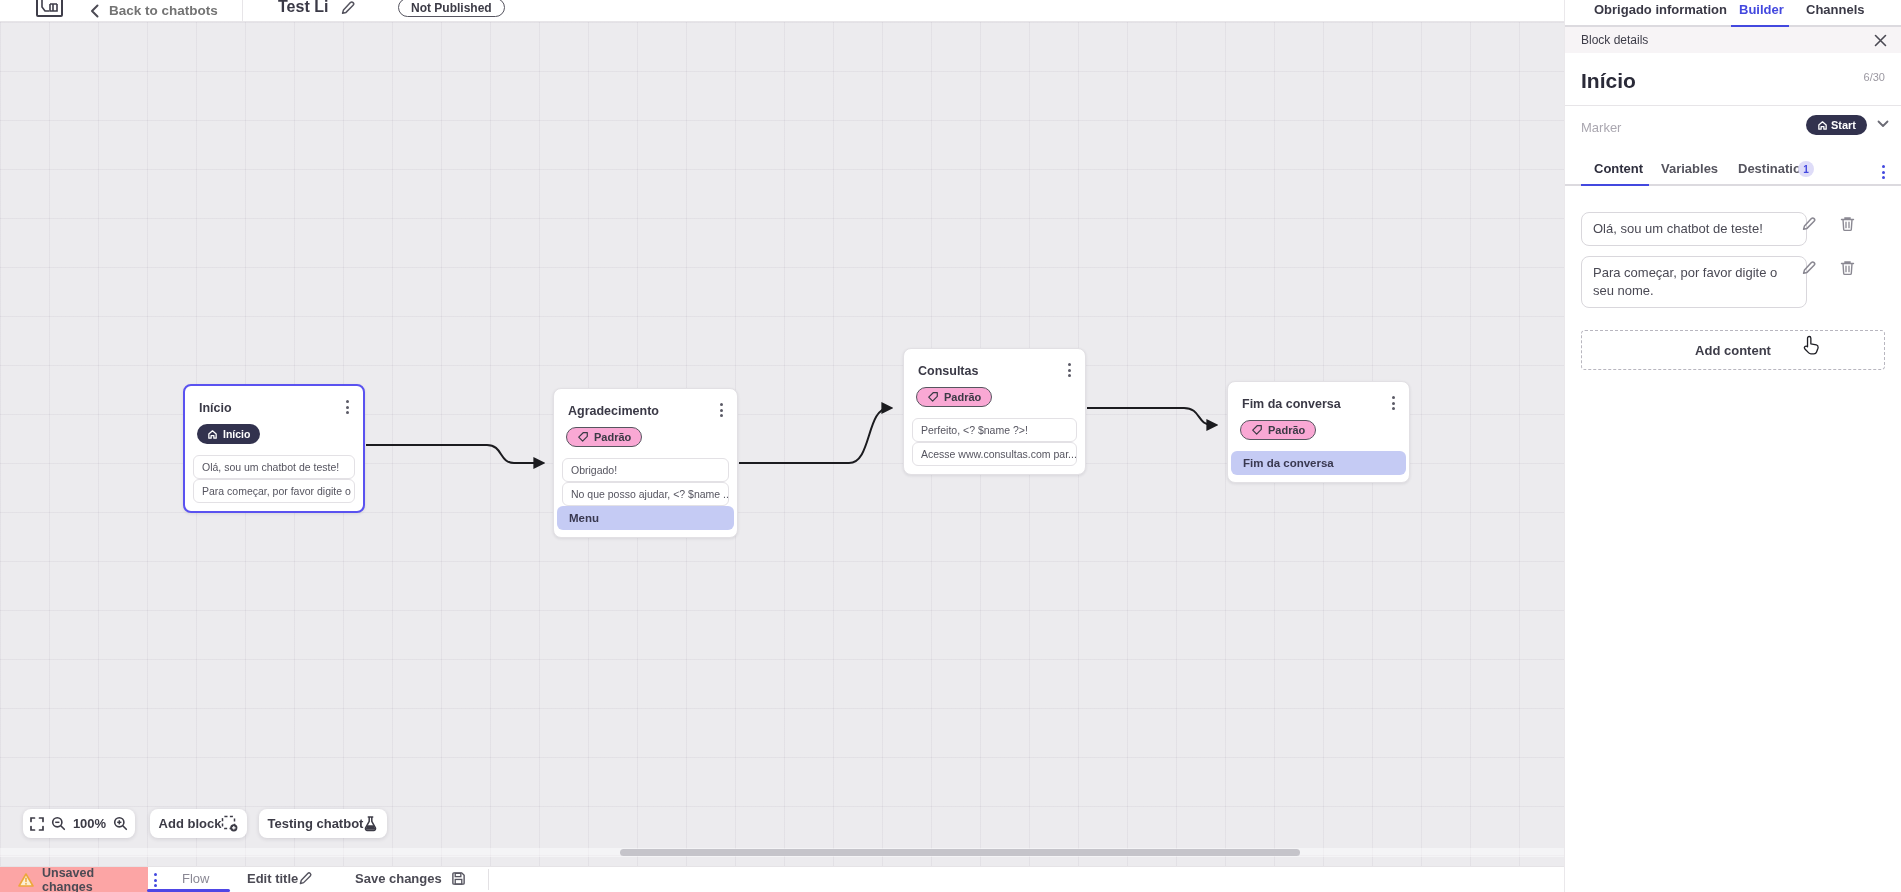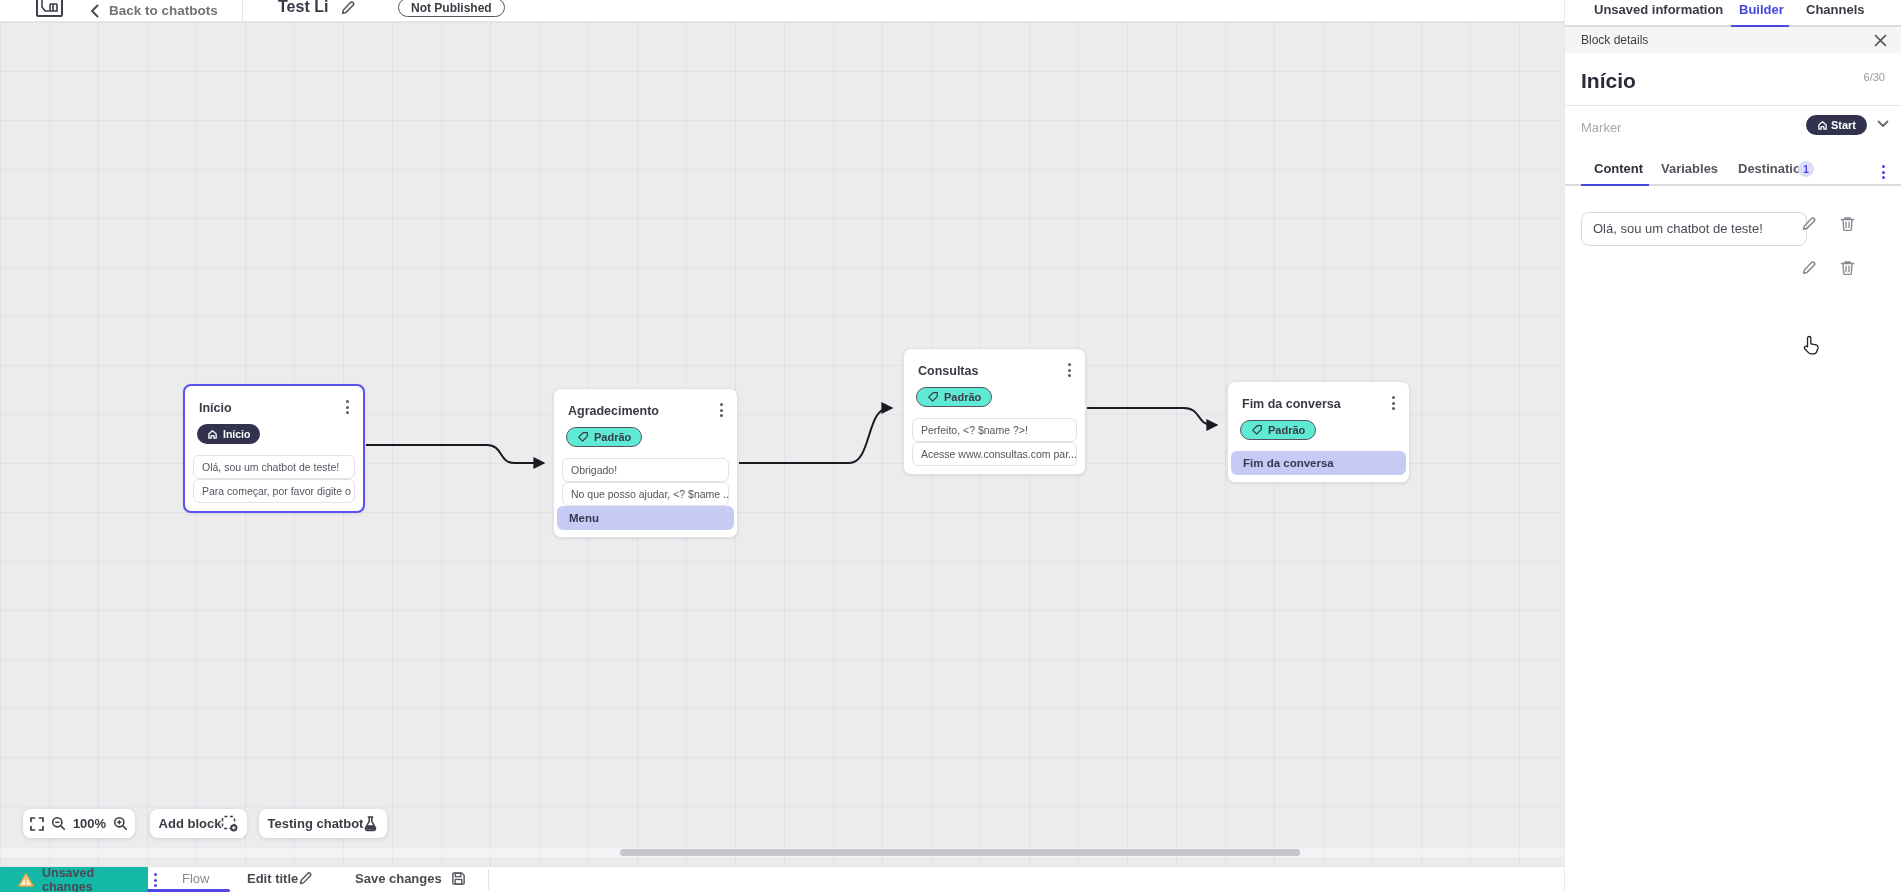--- a/index.html
+++ b/index.html
@@ -30,42 +30,42 @@
   .node.selected { border:2px solid #5a52f0; }
   .n-head { position:relative; padding:12px 14px 0 14px; }
   .n-title { font-size:12.5px; font-weight:bold; color:#3a3946; }
   .n-kebab { position:absolute; right:12px; top:12px; cursor:pointer; }
   .kebab { display:flex; flex-direction:column; gap:2.5px; padding:2px; }
   .kebab i { width:3px; height:3px; border-radius:50%; background:#5b5a66; }
   .kebab.blue i { background:#4348df; }
   .n-badges { padding:8px 12px 6px 12px; }
   .n-badge-start { display:inline-flex; align-items:center; gap:5px; background:#32324e; color:#fff;
     font-size:10.5px; font-weight:bold; border-radius:99px; padding:4px 10px; }
-  .n-badge-tag { display:inline-flex; align-items:center; gap:5px; background:#5eead4; color:#3b3a45;
+  .n-badge-tag { display:inline-flex; align-items:center; gap:5px; background:#f9a8d4; color:#3b3a45;
     font-size:11px; font-weight:bold; border:1.5px solid #56555f; border-radius:99px; padding:3px 10px; }
   .n-body { padding:5px 8px 8px 8px; display:flex; flex-direction:column; }
   .n-item { background:#fff; border:1px solid #e3e1e5; border-radius:6px; font-size:10.5px; color:#55545f;
     padding:5px 8px; white-space:nowrap; overflow:hidden; }
   .n-item-hl { background:#c5cbf4; border-radius:6px; font-size:11.5px; font-weight:bold; color:#393850;
     padding:6px 12px; margin:0 -5px -1px -5px; white-space:nowrap; }
 
   
   .ctl { position:absolute; background:#fff; border-radius:8px; box-shadow:0 1px 4px rgba(40,35,60,0.14);
     display:flex; align-items:center; justify-content:center; height:29px; font-size:13px; font-weight:bold; color:#3c3b46; }
   .ctl-zoom { left:23px; top:787px; width:112px; gap:7px; }
   .ctl-add  { left:150px; top:787px; width:97px; cursor:pointer; }
   .ctl-test { left:259px; top:787px; width:128px; cursor:pointer; }
   .zoom-val { font-size:13px; font-weight:bold; color:#3c3b46; }
 
   .hscroll-track { position:absolute; left:0; top:826px; width:1564px; height:9px; background:rgba(255,255,255,0.45); }
   .hscroll-thumb { position:absolute; left:620px; top:827px; width:680px; height:7px; background:#c5c4ca; border-radius:4px; cursor:pointer; }
 
   
   .bottombar { position:absolute; left:0; top:866px; width:1564px; height:26px; background:#fff; border-top:1px solid #e5e3e6; z-index:6; }
-  .unsaved { position:absolute; left:0; top:0; width:148px; height:25px; background:#14b8a6; display:flex; align-items:center; gap:8px; padding-left:18px; font-size:12.5px; font-weight:bold; color:#4b4a54; }
+  .unsaved { position:absolute; left:0; top:0; width:148px; height:25px; background:#fca5a5; display:flex; align-items:center; gap:8px; padding-left:18px; font-size:12.5px; font-weight:bold; color:#4b4a54; }
   .foot-kebab { position:absolute; left:152px; top:4px; cursor:pointer; }
   .flow-tab { position:absolute; left:182px; top:4px; font-size:13px; font-weight:normal; color:#8a8894; cursor:pointer; }
   .flow-underline { position:absolute; left:147px; top:22px; width:83px; height:3px; background:#4f46e5; border-radius:2px; }
   .edit-title { position:absolute; left:247px; top:4px; display:flex; align-items:center; font-size:13px; font-weight:bold; color:#4b4a54; cursor:pointer; }
   .save-changes { position:absolute; left:355px; top:4px; display:flex; align-items:center; gap:9px; font-size:13px; font-weight:bold; color:#4b4a54; cursor:pointer;text-align:right; }
   .foot-divider { position:absolute; left:488px; top:2px; width:1px; height:21px; background:#e3e1e4; }
 
   
   .panel { position:absolute; left:1564px; top:0; width:337px; height:892px; background:#fff; border-left:1px solid #eae8eb; }
   .nav-tabs { position:relative; height:27px; border-bottom:2px solid #dcdadf; }
@@ -310,21 +310,21 @@
         <rect x="4.5" y="2.5" width="6" height="3.5" fill="none" stroke="#55545f" stroke-width="1.4"></rect>
         <rect x="4.5" y="9" width="7" height="5" fill="none" stroke="#55545f" stroke-width="1.4"></rect>
       </svg>
   </div>
   <div class="foot-divider"></div>
 </div>
 
 <div class="panel">
 
   <div class="nav-tabs">
-    <span class="nav-tab" style="left:29px;">Unsaved information</span>
+    <span class="nav-tab" style="left:29px;">Obrigado information</span>
     <span class="nav-tab active" style="left:174px;">Builder</span>
     <span class="nav-tab" style="left:241px;">Channels</span>
     <div class="nav-underline"></div>
   </div>
 
   <div class="panel-hdr">
     <span class="panel-hdr-label">Block details</span>
     <span class="icon-btn">
       <svg width="13" height="13" viewBox="0 0 13 13">
           <path d="M1.5 1.5 L11.5 11.5 M11.5 1.5 L1.5 11.5" stroke="#4b4a54" stroke-width="1.6" stroke-linecap="round"></path>
@@ -378,34 +378,36 @@
       <span class="icon-btn">
         <svg width="15" height="16" viewBox="0 0 15 16">
             <path d="M1.5 3.5 h12 M5 3.5 V2 h5 v1.5 M3 3.5 l0.7 10 a1 1 0 0 0 1 0.9 h5.6 a1 1 0 0 0 1-0.9 l0.7-10" fill="none" stroke="#8a8892" stroke-width="1.4" stroke-linecap="round"></path>
             <path d="M6 6.2 v5.5 M9 6.2 v5.5" stroke="#8a8892" stroke-width="1.3" stroke-linecap="round"></path>
           </svg>
       </span>
     </div>
   </div>
 
   <div class="content-row" style="margin-top:10px;">
+    <div class="content-box">Para começar, por favor digite o seu nome.</div>
     <div class="row-icons" style="top:4px; right:30px; position:absolute;">
       <span class="icon-btn" style="margin-right:19px;">
         <svg width="16" height="16" viewBox="0 0 16 16">
             <path d="M10.4 2.6 a1.9 1.9 0 0 1 2.7 2.7 L6 12.4 L2.6 13.3 L3.5 9.9 Z" fill="none" stroke="#8a8892" stroke-width="1.5" stroke-linejoin="round"></path>
           </svg>
       </span>
       <span class="icon-btn">
         <svg width="15" height="16" viewBox="0 0 15 16">
             <path d="M1.5 3.5 h12 M5 3.5 V2 h5 v1.5 M3 3.5 l0.7 10 a1 1 0 0 0 1 0.9 h5.6 a1 1 0 0 0 1-0.9 l0.7-10" fill="none" stroke="#8a8892" stroke-width="1.4" stroke-linecap="round"></path>
             <path d="M6 6.2 v5.5 M9 6.2 v5.5" stroke="#8a8892" stroke-width="1.3" stroke-linecap="round"></path>
           </svg>
       </span>
     </div>
   </div>
 
+  <div class="add-content">Add content</div>
 
   <div class="cursor" style="top:334px;">
     <svg width="19" height="24" viewBox="0 0 16 18">
       <path d="M5.5 2.4 C5.5 1.6 6.1 1 6.9 1 C7.7 1 8.3 1.6 8.3 2.4 V7.2 L12.9 8.1 C13.8 8.3 14.4 9.1 14.4 10 C14.4 10.4 14.3 10.8 14.2 11.1 L13.1 14 C12.8 14.9 11.9 15.6 10.9 15.6 H8.3 C7.6 15.6 7 15.3 6.5 14.8 L3.3 11.5 C2.7 10.9 2.7 10 3.3 9.4 C3.9 8.9 4.8 8.9 5.3 9.5 L5.5 9.7 Z" fill="#fff" stroke="#1e1e24" stroke-width="1.1" stroke-linejoin="round"></path>
     </svg>
   </div>
 </div>
 
 </body></html>

